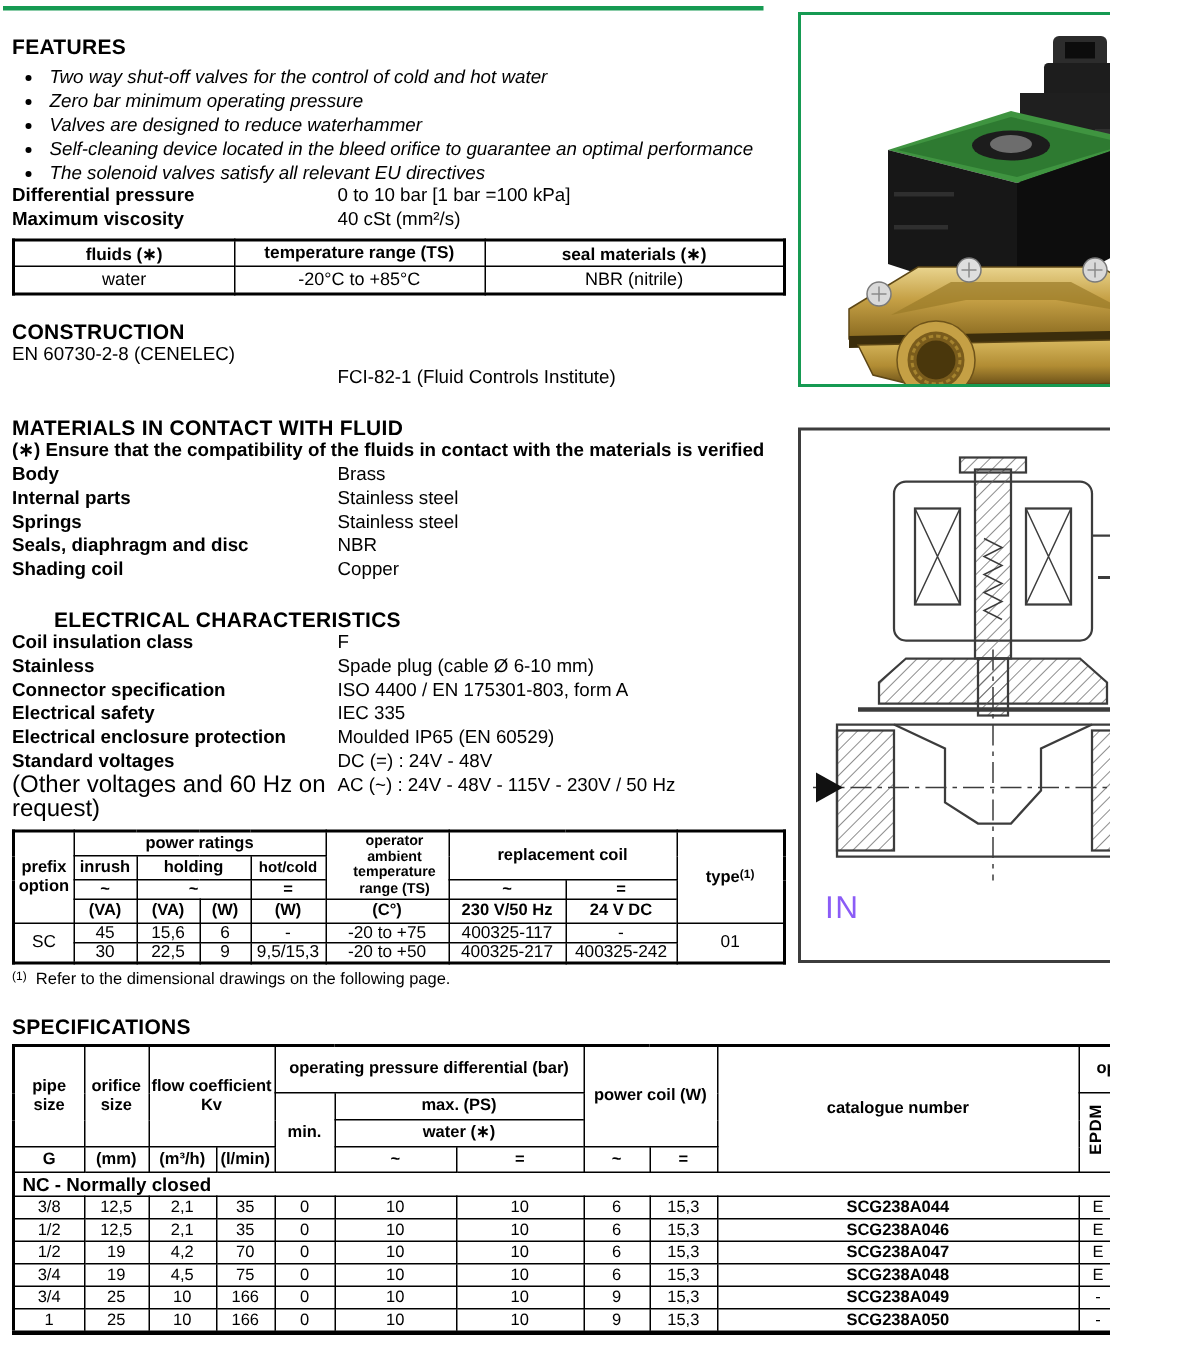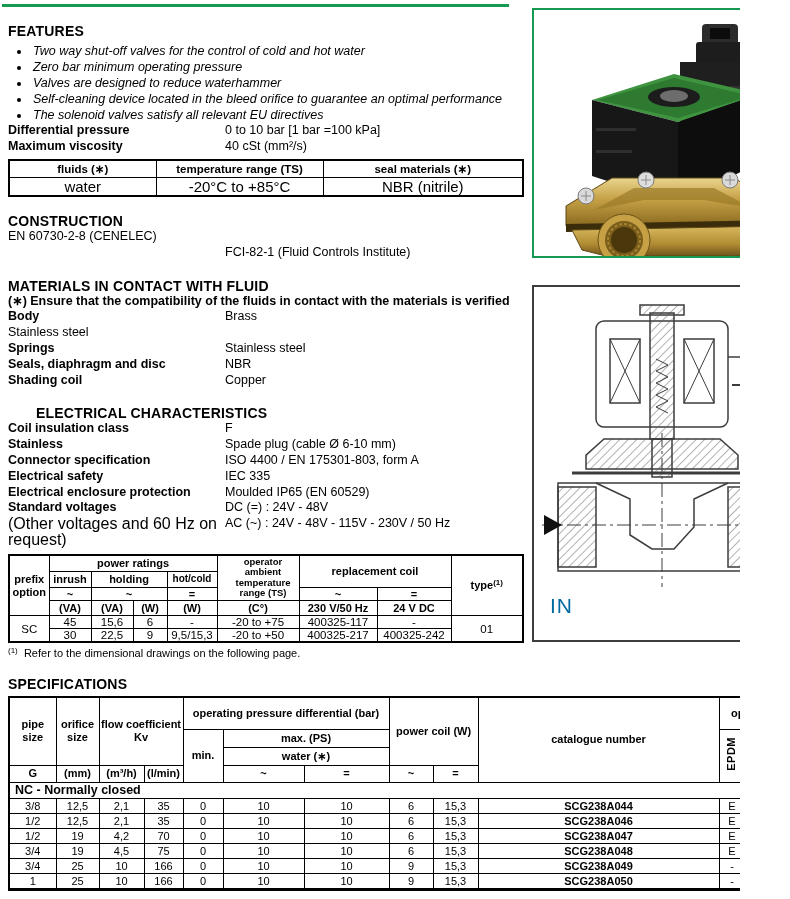--- a/index.html
+++ b/index.html
@@ -28,21 +28,21 @@
   .kv .k { width:217px; font-weight:bold; flex:none; }
   .kv .k.plain { font-weight:normal; font-size:16px; }
   .kv .v { flex:1; }
 
   table { border-collapse:collapse; table-layout:fixed; }
   .dtable { border:2px solid #000; margin-top:4px; }
   .dtable th, .dtable td { border:1px solid #000; text-align:center; overflow:hidden; }
 
   
   .fluids th { font-size:11.5px; font-weight:bold; height:18px; }
-  .fluids td { font-size:15px; height:18px; }
+  .fluids td { font-size:12px; height:18px; }
 
   
   .ptable { margin-top:6px; }
   .ptable th { font-size:11px; font-weight:bold; padding:1px 1px; line-height:1.15; }
   .ptable td { font-size:11.5px; height:12px; line-height:12px; }
   .ptable .small { font-size:9.5px; line-height:1.1;padding-left:11px; }
   .ptable .sym { font-size:11px; height:12px; line-height:10px; }
 
   .footnote { margin-top:4px; font-size:11px; }
   sup { font-size:8px; vertical-align:top; line-height:1; }
@@ -55,21 +55,21 @@
   .stable .h2 { height:18px; }
   .stable .h3 { height:18px; }
   .stable .h4 { height:17px; }
   .stable .rot { writing-mode:vertical-rl; transform:rotate(180deg); font-size:11px; letter-spacing:.5px; margin:0 auto; }
   .stable .section-row td { text-align:left; font-weight:bold; font-size:12.5px; padding-left:5px; height:16px; }
   .stable tbody td:nth-child(10) { font-weight:bold; }
 
   
   .photo-box { position:absolute; left:532px; top:8px; width:257px; height:250px; border:2px solid #169a52; background:#fff; }
   .diagram-box { position:absolute; left:532px; top:285px; width:257px; height:357px; border:2px solid #3d3d3d; background:#fff; }
-  .in-label { position:absolute; left:16px; bottom:22px; font-size:21px; color:#0369a1; letter-spacing:1px; }
+  .in-label { position:absolute; left:16px; bottom:22px; font-size:21px; color:#8b5cf6; letter-spacing:1px; }
 </style>
 </head>
 <body>
 
 <div class="page">
   <div class="green-rule"></div>
 
   <div class="flow">
 
     <h2 class="sec features narrow">FEATURES</h2>
@@ -121,20 +121,21 @@
       <span class="v">FCI-82-1 (Fluid Controls Institute)</span>
     </div>
 
     <h2 class="sec materials narrow">MATERIALS IN CONTACT WITH FLUID</h2>
     <div class="kv narrow" style="font-weight:bold">(∗)  Ensure that the compatibility of the fluids in contact with the materials is verified</div>
     <div class="kv narrow">
       <span class="k">Body</span>
       <span class="v">Brass</span>
     </div>
     <div class="kv narrow">
+      <span class="k">Internal parts</span>
       <span class="v">Stainless steel</span>
     </div>
     <div class="kv narrow">
       <span class="k">Springs</span>
       <span class="v">Stainless steel</span>
     </div>
     <div class="kv narrow">
       <span class="k">Seals, diaphragm and disc</span>
       <span class="v">NBR</span>
     </div>

